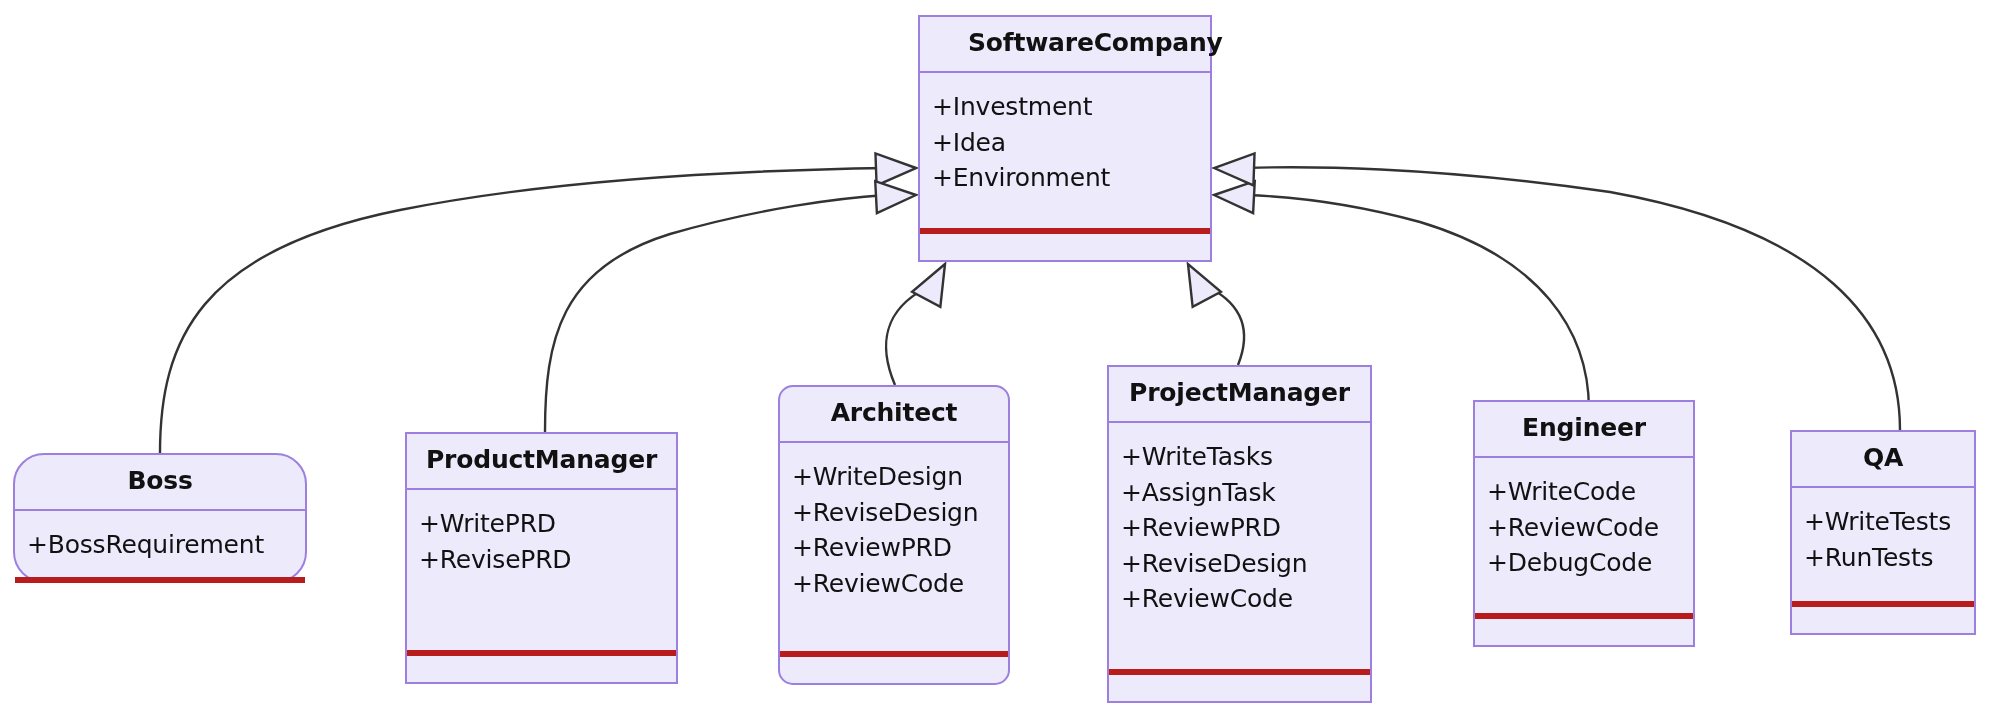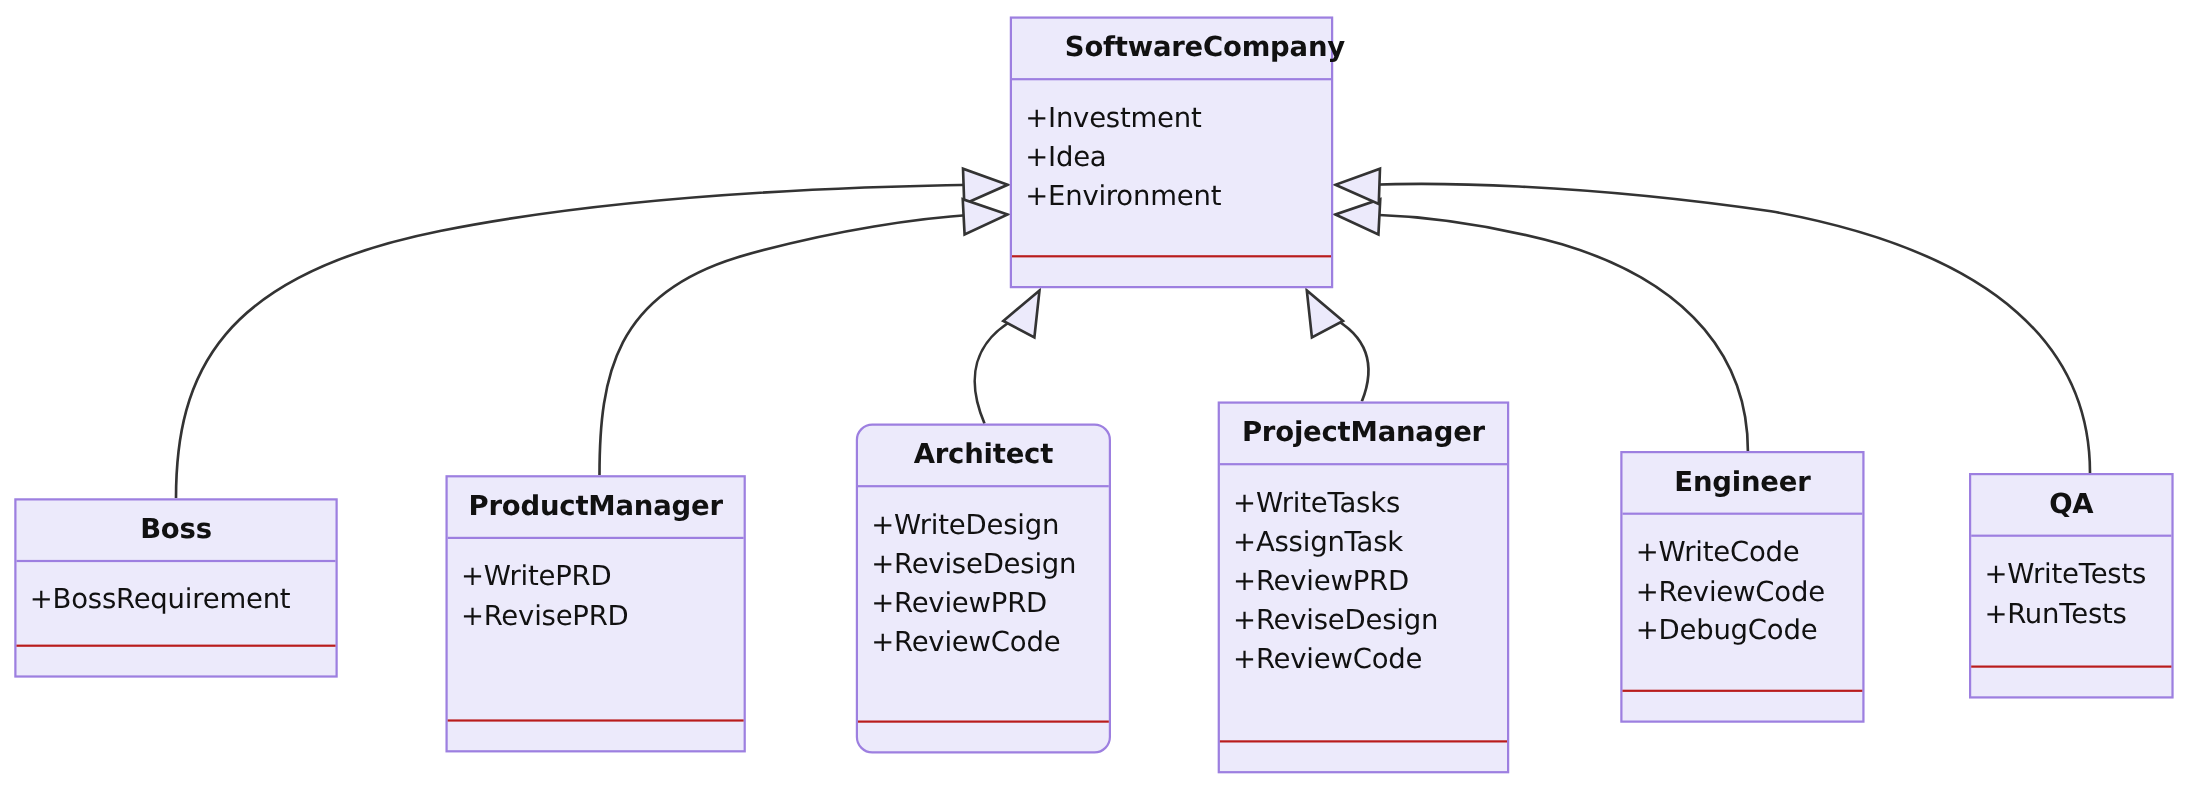--- a/index.html
+++ b/index.html
@@ -41,21 +41,21 @@
     color: #111111;
     letter-spacing: -0.2px;
     padding: 11px 6px 12px 6px;
     border-bottom: 2px solid #9D7FE0;
     white-space: nowrap;
   }
   .uml-attrs {
     box-sizing: border-box;
     flex: 1 1 auto;
     padding: 16px 12px 14px 12px;
-    border-bottom: 2px solid #b91c1c;
+    border-bottom: 6px solid #b91c1c;
     display: flex;
     flex-direction: column;
     justify-content: flex-start;
   }
   .uml-attr {
     font-size: 25px;
     line-height: 1.42;
     color: #111111;
     white-space: nowrap;
     letter-spacing: -0.2px;
@@ -101,21 +101,21 @@
   <div id="class-layer">
       <div class="uml-class" style="left: 918px; top: 15px; width: 294px; height: 247px;">
         <div class="uml-title" style="height: 56px; flex: 0 0 56px; padding-left: 48px;">SoftwareCompany</div>
         <div class="uml-attrs">
           <div class="uml-attr">+Investment</div>
           <div class="uml-attr">+Idea</div>
           <div class="uml-attr">+Environment</div>
         </div>
         <div class="uml-methods"></div>
       </div>
-      <div class="uml-class" style="left: 13px; top: 453px; width: 294px; height: 163px;">
+      <div class="uml-class" style="left: 13px; top: 453px; width: 294px; height: 130px; border-radius: 31px;">
         <div class="uml-title" style="height: 56px; flex: 0 0 56px;">Boss</div>
         <div class="uml-attrs">
           <div class="uml-attr">+BossRequirement</div>
         </div>
         <div class="uml-methods"></div>
       </div>
       <div class="uml-class" style="left: 405px; top: 432px; width: 273px; height: 252px;">
         <div class="uml-title" style="height: 56px; flex: 0 0 56px;">ProductManager</div>
         <div class="uml-attrs">
           <div class="uml-attr">+WritePRD</div>
@@ -137,21 +137,21 @@
         <div class="uml-title" style="height: 56px; flex: 0 0 56px;">ProjectManager</div>
         <div class="uml-attrs">
           <div class="uml-attr">+WriteTasks</div>
           <div class="uml-attr">+AssignTask</div>
           <div class="uml-attr">+ReviewPRD</div>
           <div class="uml-attr">+ReviseDesign</div>
           <div class="uml-attr">+ReviewCode</div>
         </div>
         <div class="uml-methods"></div>
       </div>
-      <div class="uml-class" style="left: 1473px; top: 410px; width: 222px; height: 247px;">
+      <div class="uml-class" style="left: 1473px; top: 400px; width: 222px; height: 247px;">
         <div class="uml-title" style="height: 56px; flex: 0 0 56px;">Engineer</div>
         <div class="uml-attrs">
           <div class="uml-attr">+WriteCode</div>
           <div class="uml-attr">+ReviewCode</div>
           <div class="uml-attr">+DebugCode</div>
         </div>
         <div class="uml-methods"></div>
       </div>
       <div class="uml-class" style="left: 1790px; top: 430px; width: 186px; height: 205px;">
         <div class="uml-title" style="height: 56px; flex: 0 0 56px;">QA</div>

